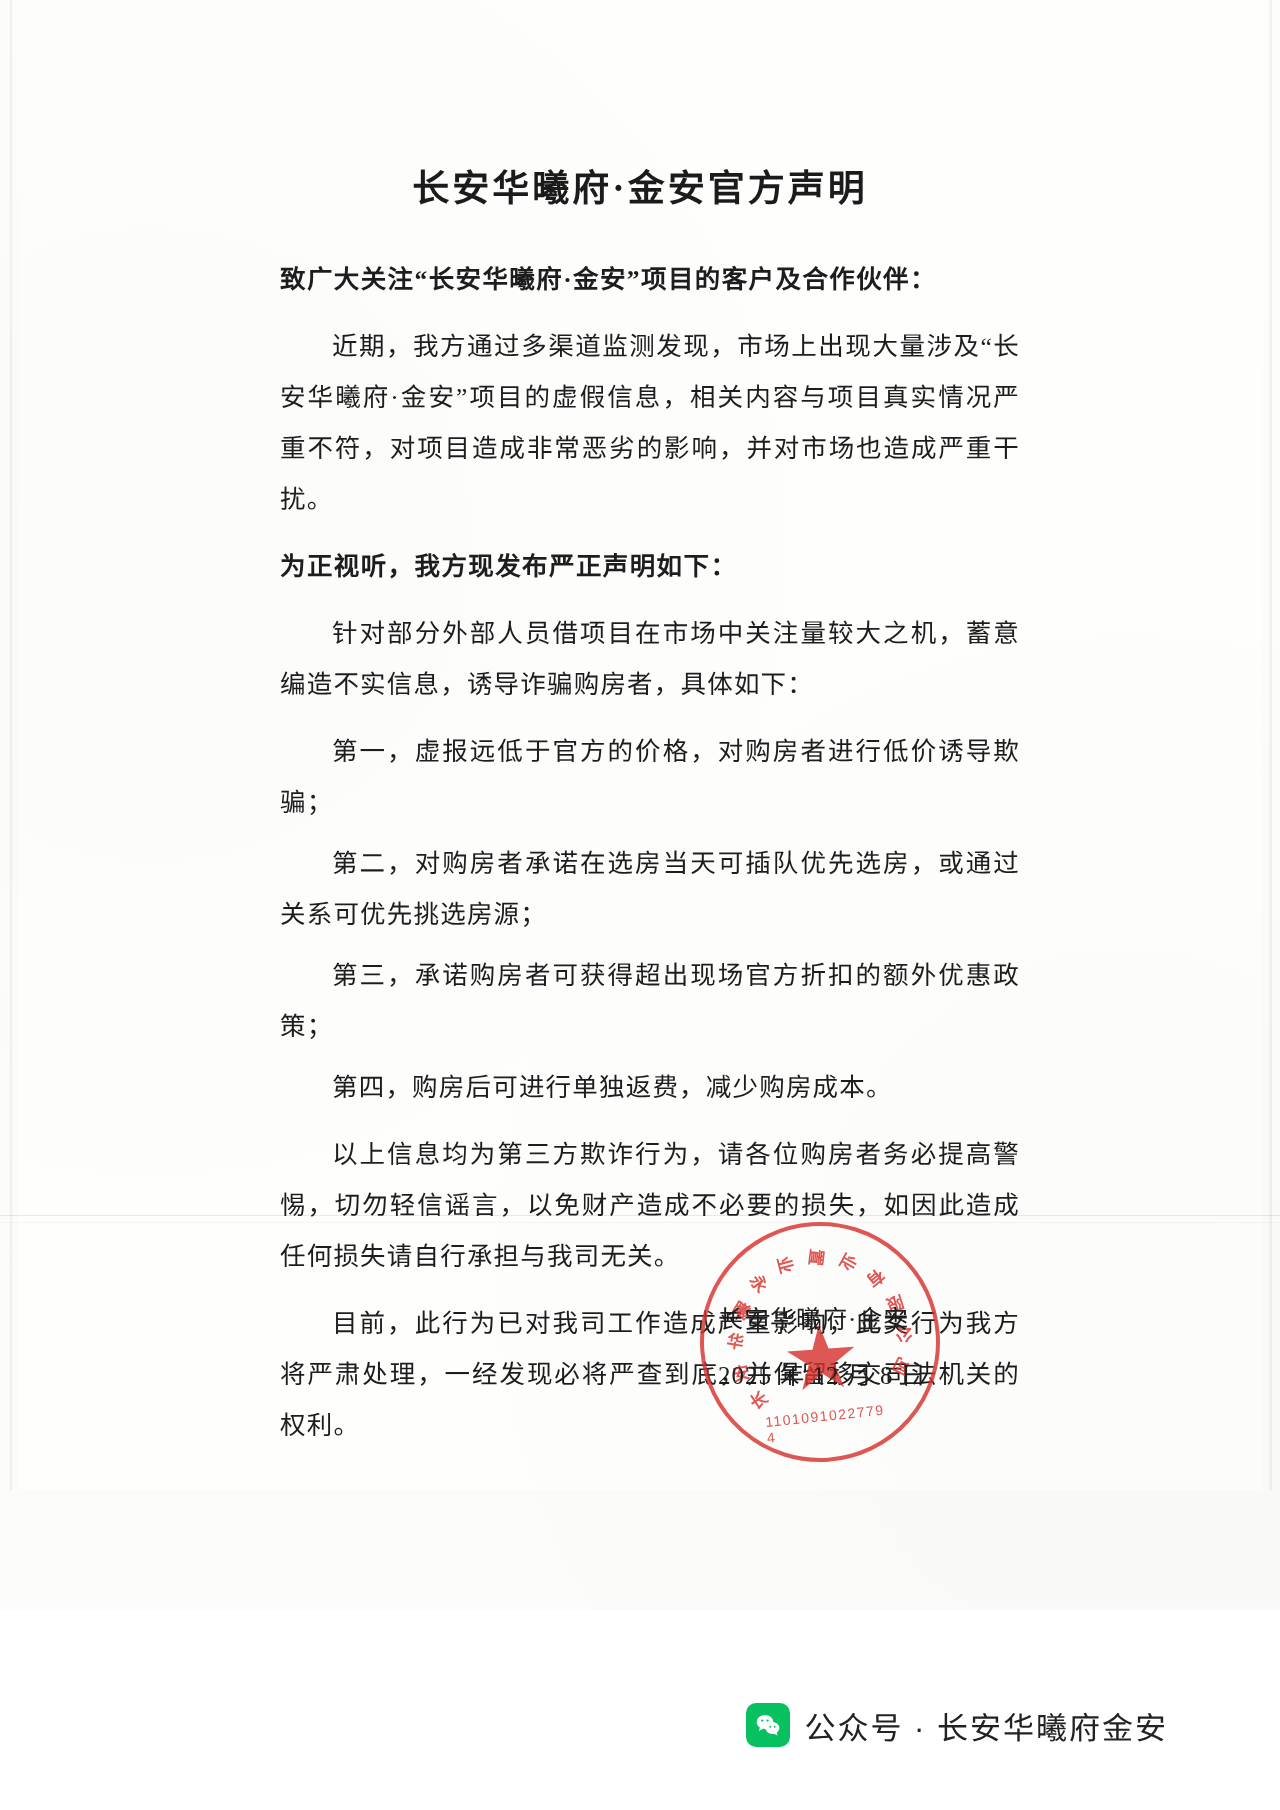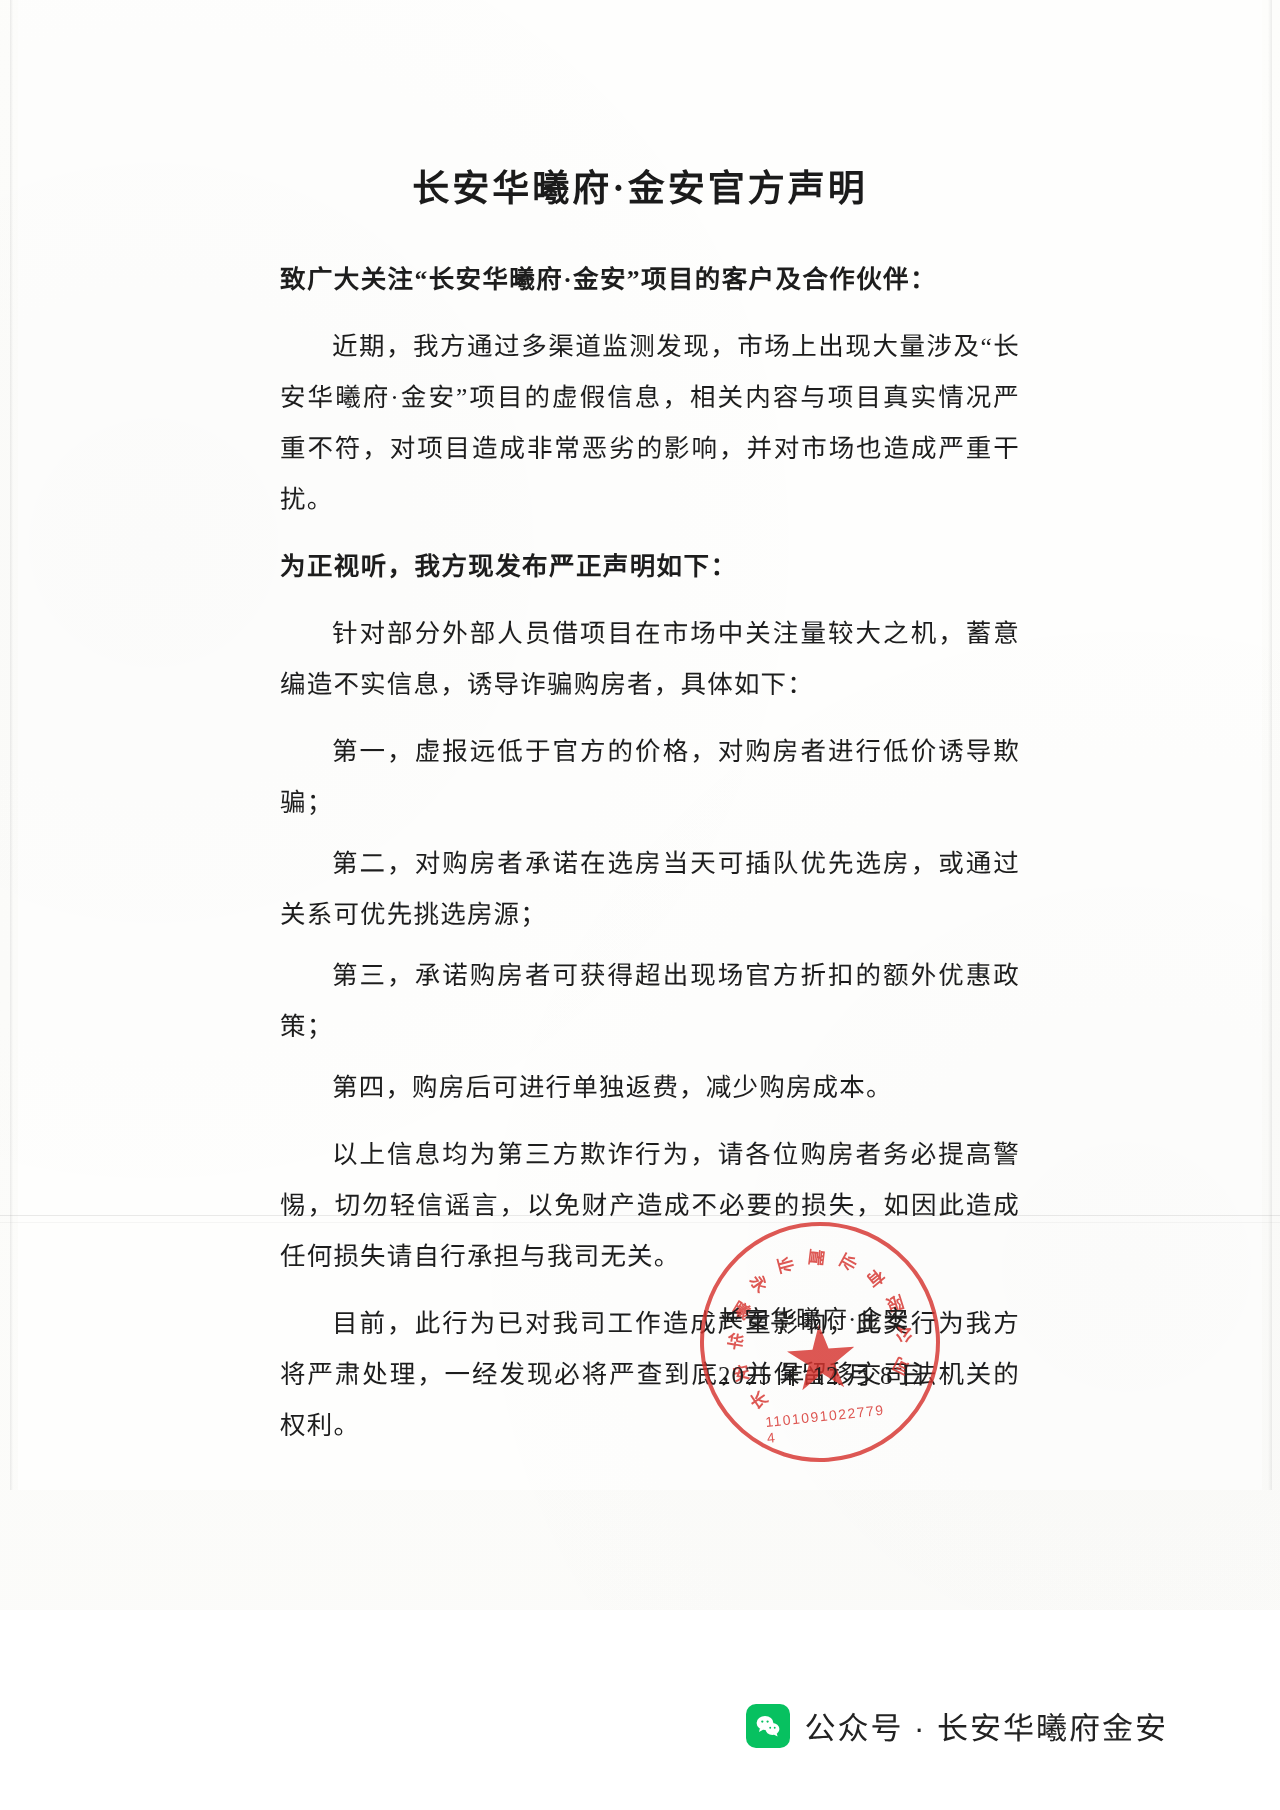--- a/index.html
+++ b/index.html
@@ -184,21 +184,20 @@
     bottom: 0;
     width: 1280px;
     height: 200px;
     background: #ffffff;
   }
   .footer-inner {
     position: absolute;
     right: 112px;
     bottom: 62px;
     display: flex;
-    align-items: center;
     gap: 14px;
     padding-left: 48px;
   }
   .wechat-icon {
     width: 44px;
     height: 44px;
     border-radius: 10px;
     background: #07C160;
     display: inline-flex;
     align-items: center;

